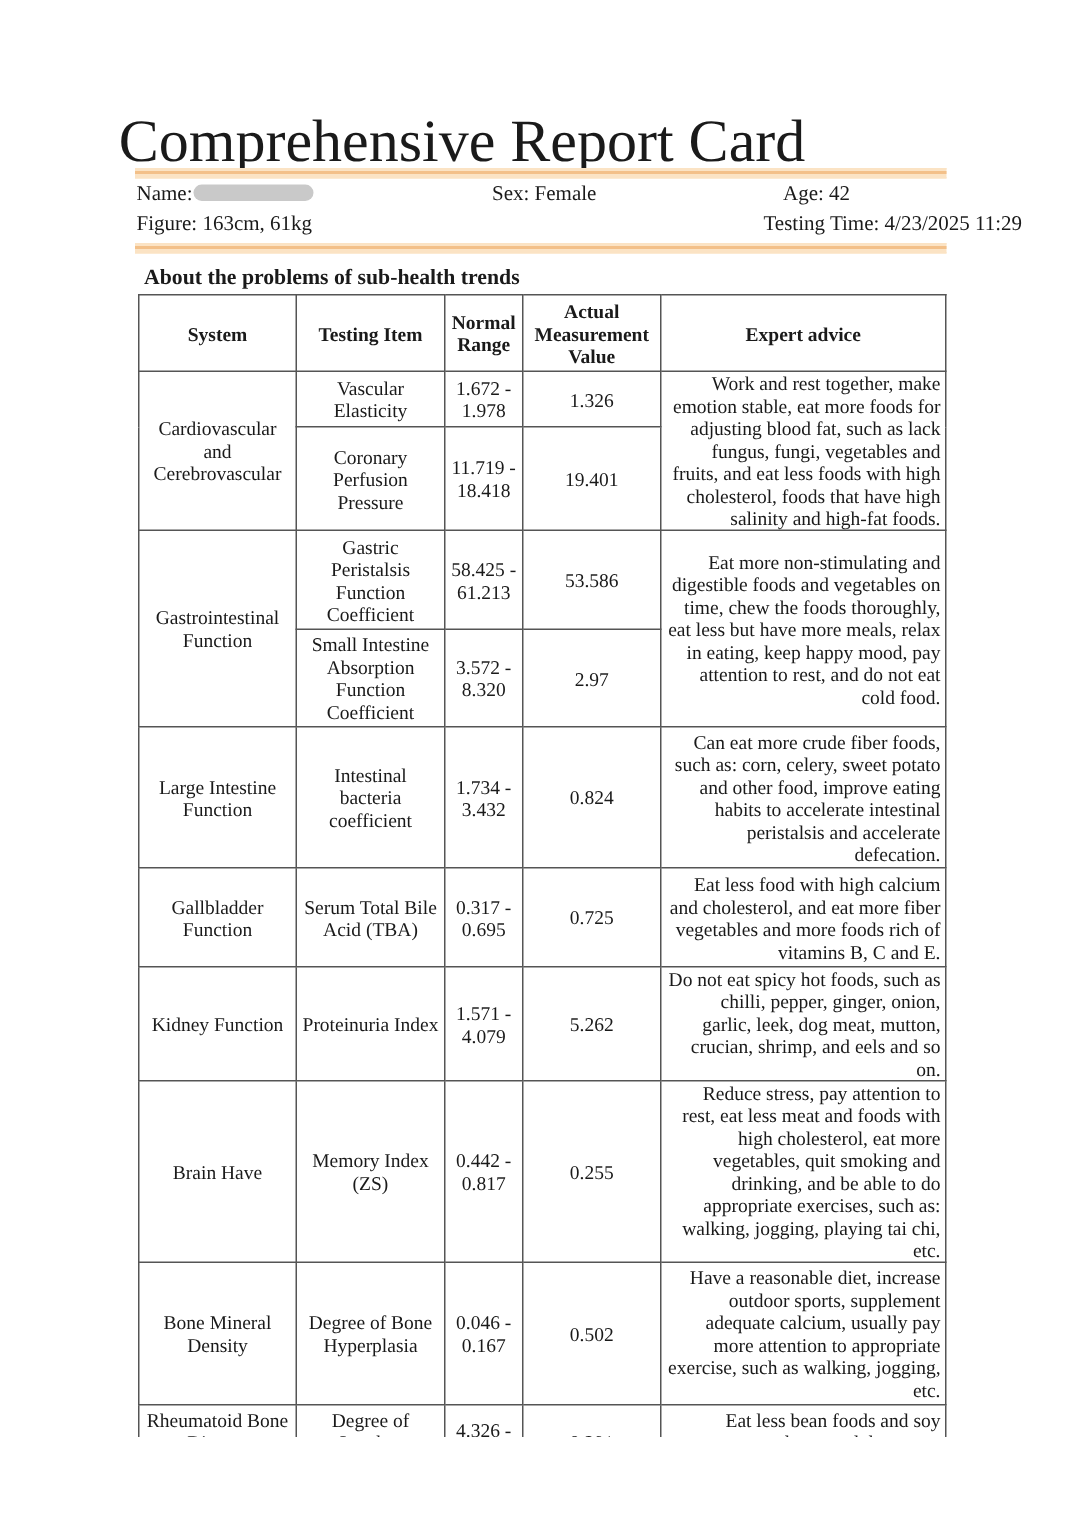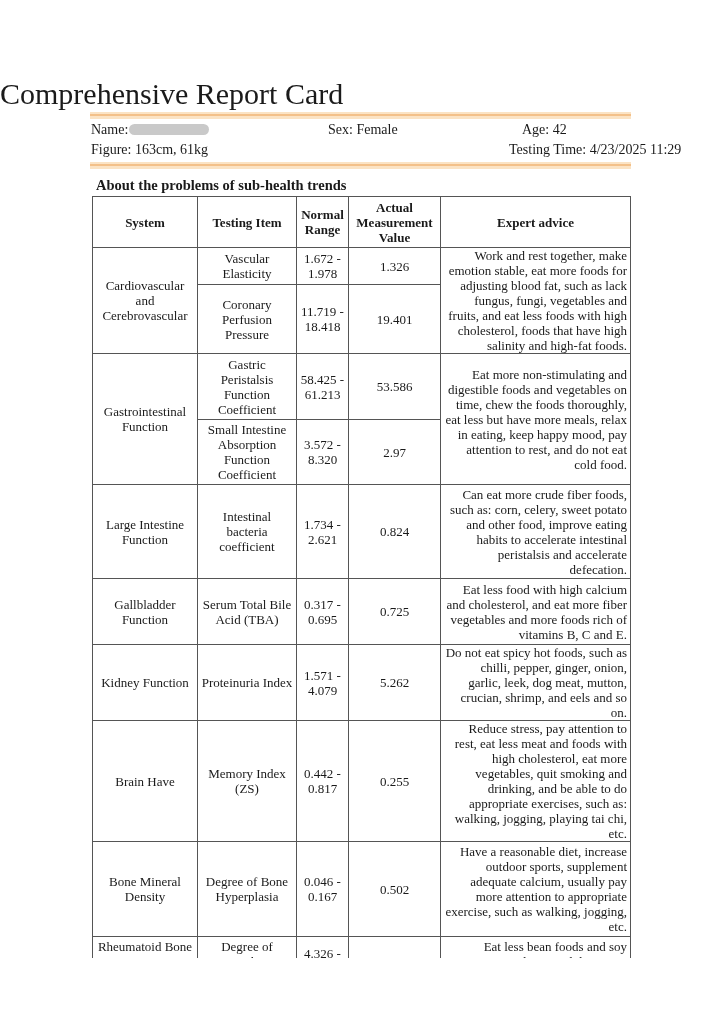--- a/index.html
+++ b/index.html
@@ -1,19 +1,19 @@
 <!DOCTYPE html>
 <html><head>
 <meta charset="utf-8">
 <style>
   html, body { margin: 0; padding: 0; background: #ffffff; }
   body { width: 724px; height: 1024px; position: relative; overflow: hidden;
          font-family: "Liberation Serif", "DejaVu Serif", serif; color: #1a1a1a; }
-  .title { position: absolute; left: 0; width: 616px; top: 76px; 
-           font-size: 30px; line-height: 36px; }
+  .title { position: absolute; left: 0; width: 616px; top: 76px; text-align: center;
+           font-size: 40px; line-height: 36px; }
   .rule { position: absolute; left: 90px; width: 541px; height: 5px;
           background: #fbe3c4; border-top: 1px solid #fbe3c4; border-bottom: 1px solid #fbe3c4; }
   .rule::after { content: ""; position: absolute; left: 0; right: 0; top: 1px; height: 2px; background: #f3c089; }
   .rule.r1 { top: 112px; }
   .rule.r2 { top: 162px; }
   .info { position: absolute; font-size: 14px; line-height: 16px; white-space: nowrap; }
   .redact { display: inline-block; width: 80px; height: 11px; border-radius: 6px; background: #c9c9c9;
             vertical-align: -1px; margin-left: 1px; }
   .section { position: absolute; left: 96px; top: 177px; font-weight: bold; font-size: 14.5px; }
   .tbl { position: absolute; left: 92px; top: 196px; border-collapse: collapse; table-layout: fixed; }
@@ -83,21 +83,21 @@
     </tr>
     <tr style="height:65px">
       <td>Small Intestine Absorption Function Coefficient</td>
       <td>3.572 - 8.320</td>
       <td>2.97</td>
     </tr>
 
     <tr style="height:94px">
       <td>Large Intestine Function</td>
       <td>Intestinal bacteria coefficient</td>
-      <td>1.734 - 2.621</td>
+      <td>1.734 - 3.432</td>
       <td>0.824</td>
       <td class="adv">Can eat more crude fiber foods, such as: corn, celery, sweet potato and other food, improve eating habits to accelerate intestinal peristalsis and accelerate defecation.</td>
     </tr>
 
     <tr style="height:66px">
       <td>Gallbladder Function</td>
       <td>Serum Total Bile Acid (TBA)</td>
       <td>0.317 - 0.695</td>
       <td>0.725</td>
       <td class="adv">Eat less food with high calcium and cholesterol, and eat more fiber vegetables and more foods rich of vitamins B, C and E.</td>

